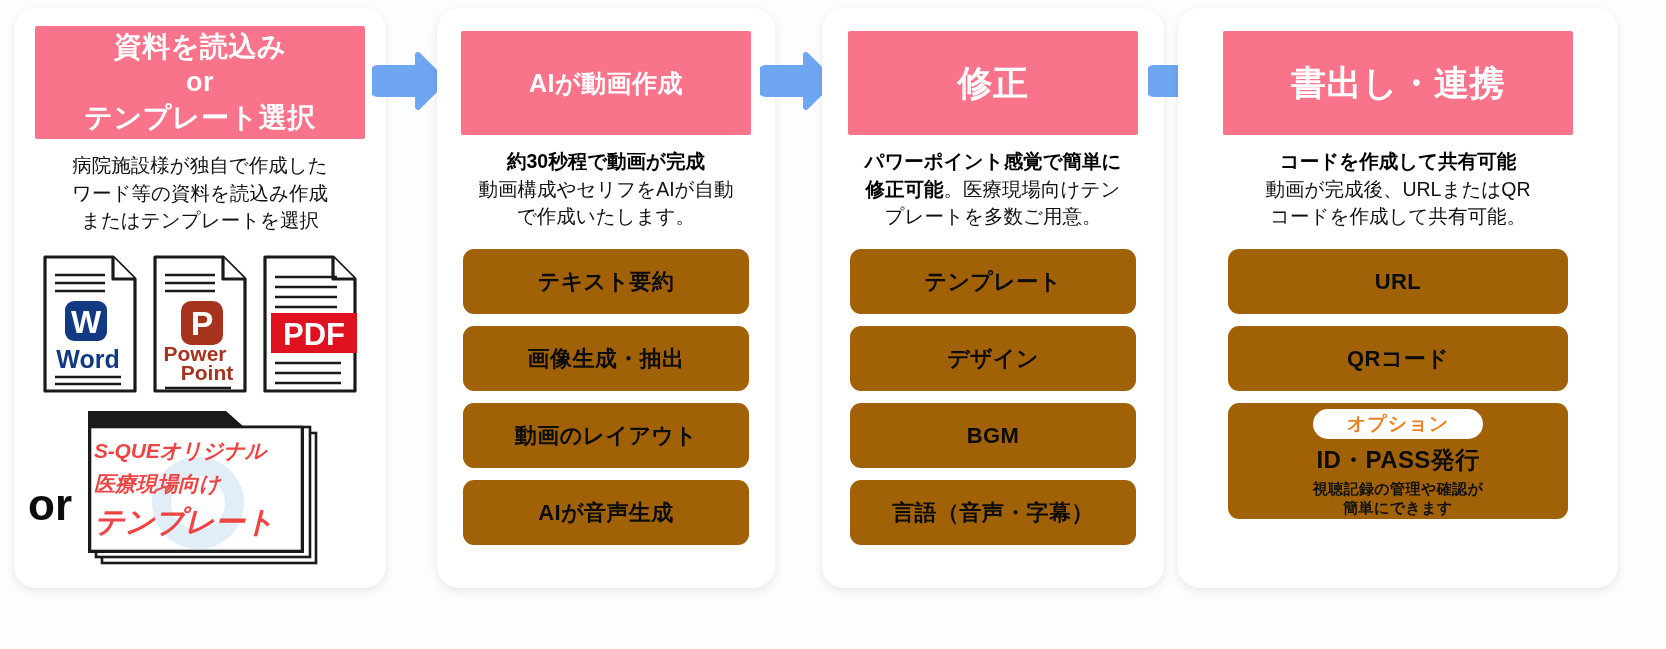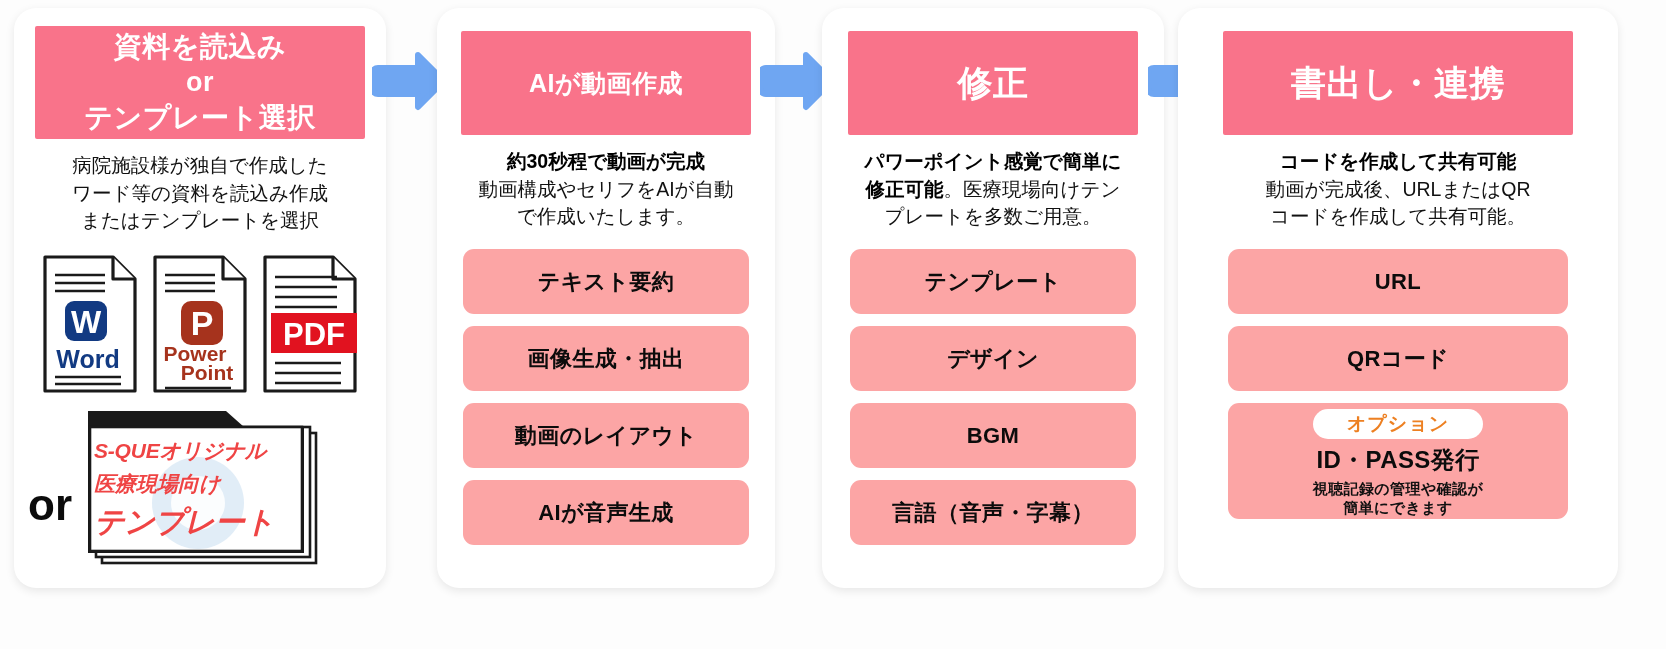--- a/index.html
+++ b/index.html
@@ -99,21 +99,21 @@
   
   .pills {
     margin: 18px auto 0;
     display: flex;
     flex-direction: column;
     gap: 12px;
     width: 286px;
   }
   #card-4 .pills { width: 340px; }
   .pill {
-    background: #fca5a5;
+    background: #a16207;
     border-radius: 11px;
     height: 65px;
     display: flex;
     align-items: center;
     justify-content: center;
     font-size: 22px;
     font-weight: bold;
     color: #0c0c0c;
     letter-spacing: 0.4px;
   }

